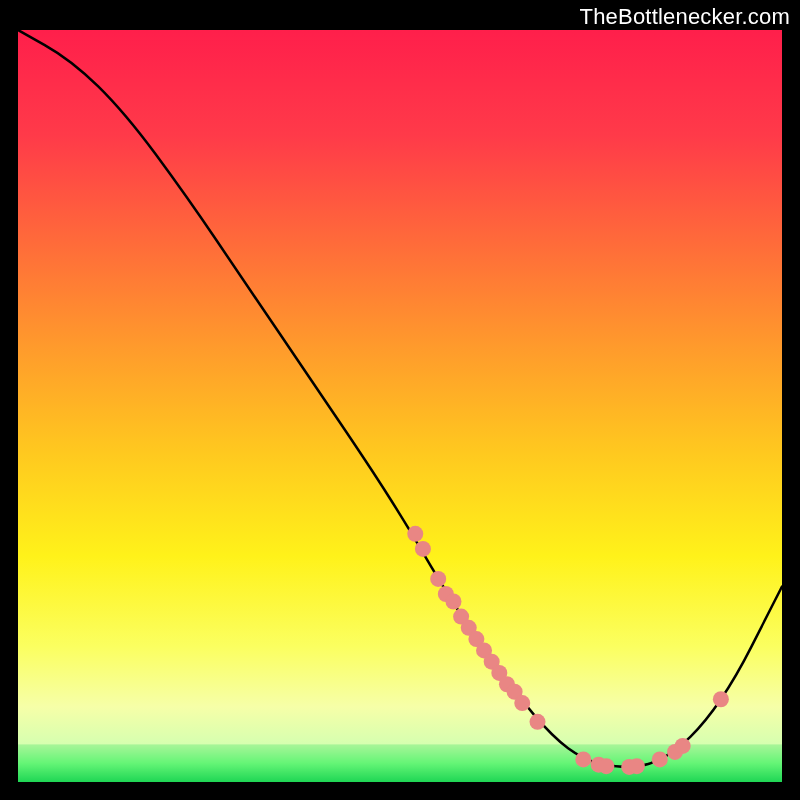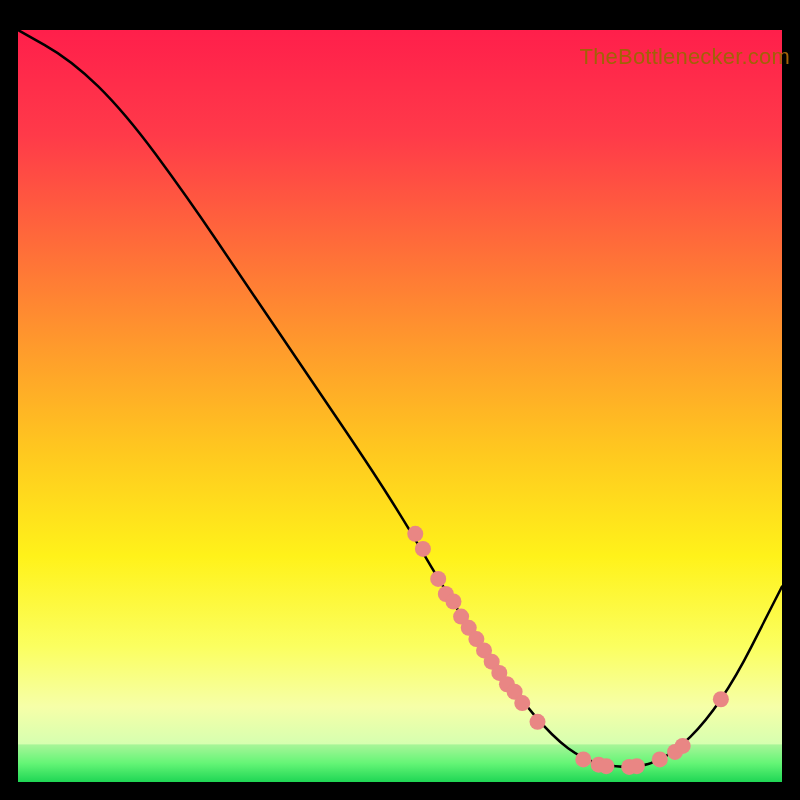--- a/index.html
+++ b/index.html
@@ -13,26 +13,25 @@
   .outer {
     width: 800px;
     height: 800px;
     background: #000;
     position: relative;
   }
   .watermark {
     position: absolute;
     top: 4px;
     right: 10px;
-    color: #a16207;
+    color: #ffffff;
     font-size: 22px;
     font-weight: 500;
     letter-spacing: 0.2px;
     z-index: 3;
-    margin-top: 40px;
   }
   .plot-wrap {
     position: absolute;
     left: 18px;
     top: 30px;
     width: 764px;
     height: 752px;
   }
   svg {
     display: block;

